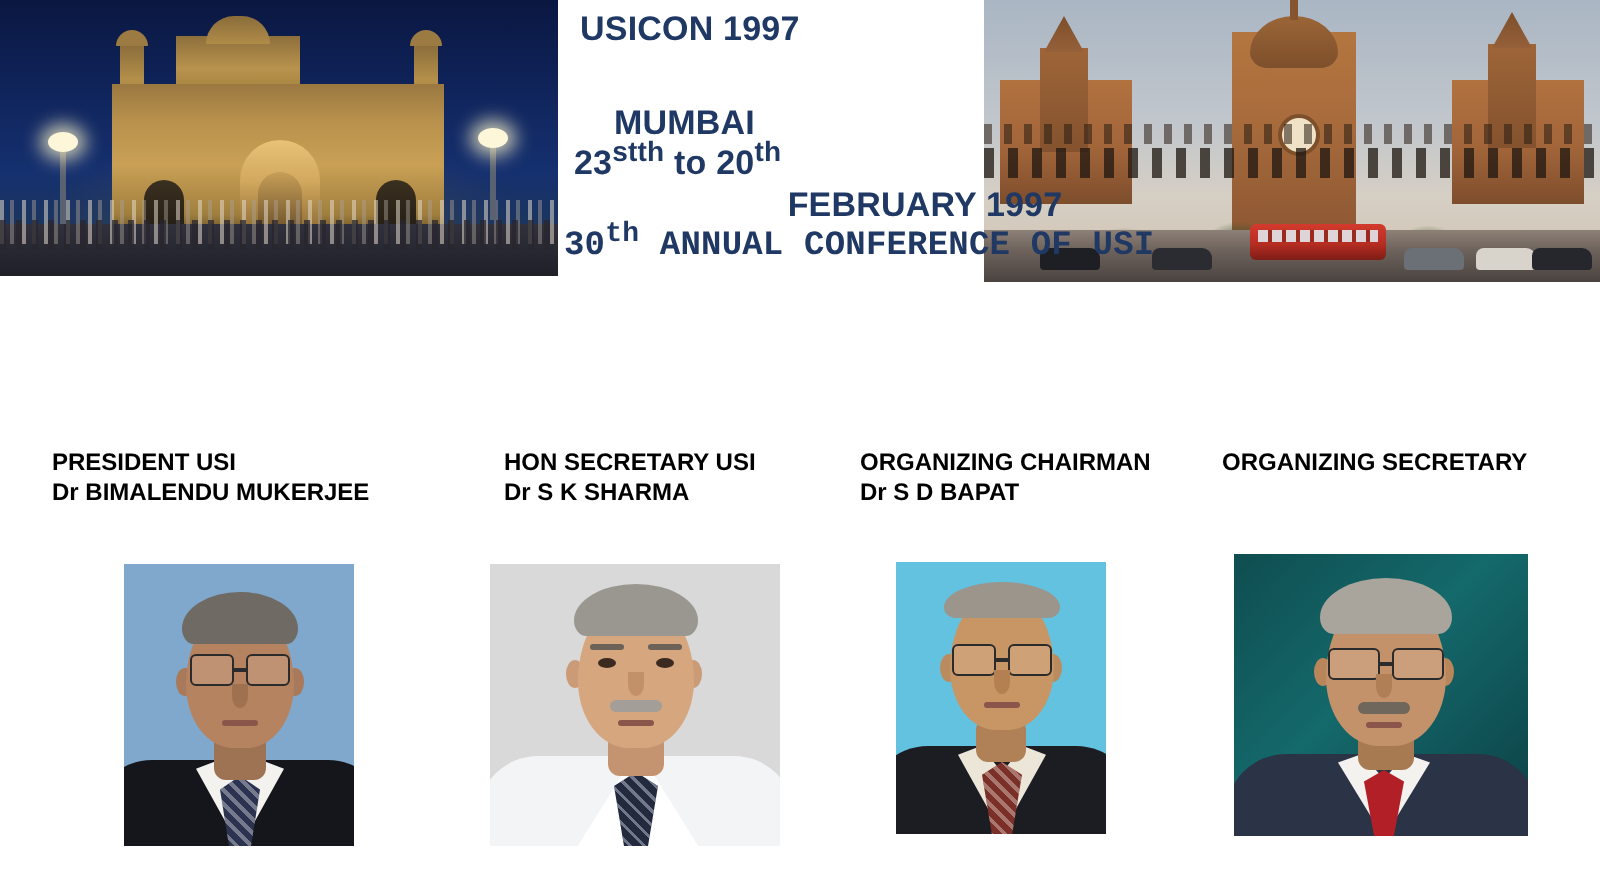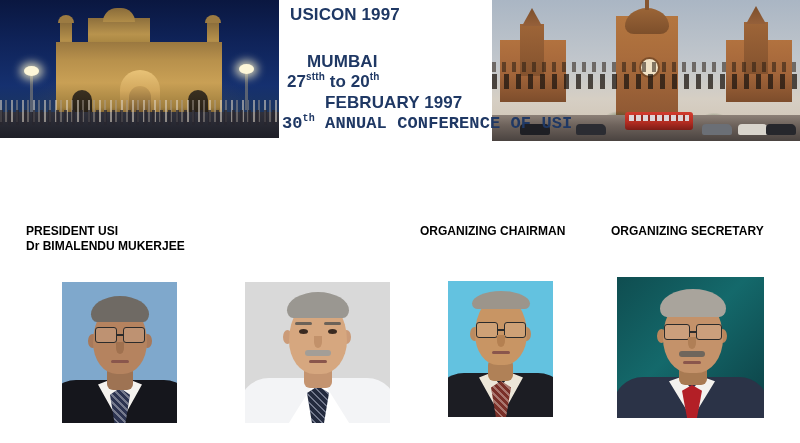--- a/index.html
+++ b/index.html
@@ -258,33 +258,32 @@
   }
   .t-dates {
     font-size: 17px;
     line-height: 21px;
     text-align: left;
     padding-left: 5px;
   }
   .t-month {
     font-size: 17px;
     line-height: 21px;
-    text-align: left;
+    text-align: center;
     padding-left: 1px;
-    margin-left: 42px;
   }
   .t-annual {
     font-size: 17px;
     line-height: 21px;
     text-align: left;
     padding-left: 0px;
     font-family: Liberation Mono, monospace;
   }
   .t-line sup {
-    font-size: 10px;
+    font-size: 14px;
     vertical-align: super;
     line-height: 0;
   }
 
   
   .roles {
     position: absolute;
     left: 0; top: 220px;
     width: 800px;
     height: 50px;
@@ -294,21 +293,21 @@
     color: #000000;
     font-weight: bold;
     font-size: 12px;
     line-height: 15px;
     white-space: nowrap;
   }
   .role .role-title { display: block; font-weight: bold; }
   .role .role-name  { display: block; font-weight: bold; }
   .role.r1 { left: 26px;  top: 4px; }
   .role.r2 { left: 252px; top: 4px; }
-  .role.r3 { left: 420px; top: 4px; }
+  .role.r3 { left: 430px; top: 4px; }
   .role.r4 { left: 611px; top: 4px; }
 
   
   .portrait {
     position: absolute;
     overflow: hidden;
   }
   .portrait.p1 { left: 62px;  top: 282px; width: 115px; height: 141px; background: #7fa8cc; }
   .portrait.p2 { left: 245px; top: 282px; width: 145px; height: 141px; background: #d9d9d9; }
   .portrait.p3 { left: 448px; top: 281px; width: 105px; height: 136px; background: #63c2e0; }
@@ -426,35 +425,40 @@
     <div class="cst-car c2"></div>
     <div class="cst-bus"></div>
     <div class="cst-car c3"></div>
     <div class="cst-car c4"></div>
     <div class="cst-car c5"></div>
   </div>
 
   <div class="title-block">
     <div class="t-line t-usicon">USICON 1997</div>
     <div class="t-line t-mumbai">MUMBAI</div>
-    <div class="t-line t-dates"><span>27</span><sup>st</sup><sup>th</sup><span> to 20</span><sup>th</sup></div>
+    <div class="t-line t-dates"><span>23</span><sup>st</sup><sup>th</sup><span> to 20</span><sup>th</sup></div>
     <div class="t-line t-month">FEBRUARY 1997</div>
     <div class="t-line t-annual"><span>30</span><sup>th</sup><span> ANNUAL CONFERENCE OF USI</span></div>
   </div>
 
   <div class="roles">
 
     <div class="role r1">
       <span class="role-title">PRESIDENT  USI</span>
       <span class="role-name">Dr BIMALENDU  MUKERJEE</span>
     </div>
 
+    <div class="role r2">
+      <span class="role-title">HON SECRETARY USI</span>
+      <span class="role-name">Dr S K SHARMA</span>
+    </div>
 
     <div class="role r3">
       <span class="role-title">ORGANIZING CHAIRMAN</span>
+      <span class="role-name">Dr S D BAPAT</span>
     </div>
 
     <div class="role r4">
       <span class="role-title">ORGANIZING SECRETARY</span>
       <span class="role-name"></span>
     </div>
 
   </div>
 
   <div class="portrait p1">

